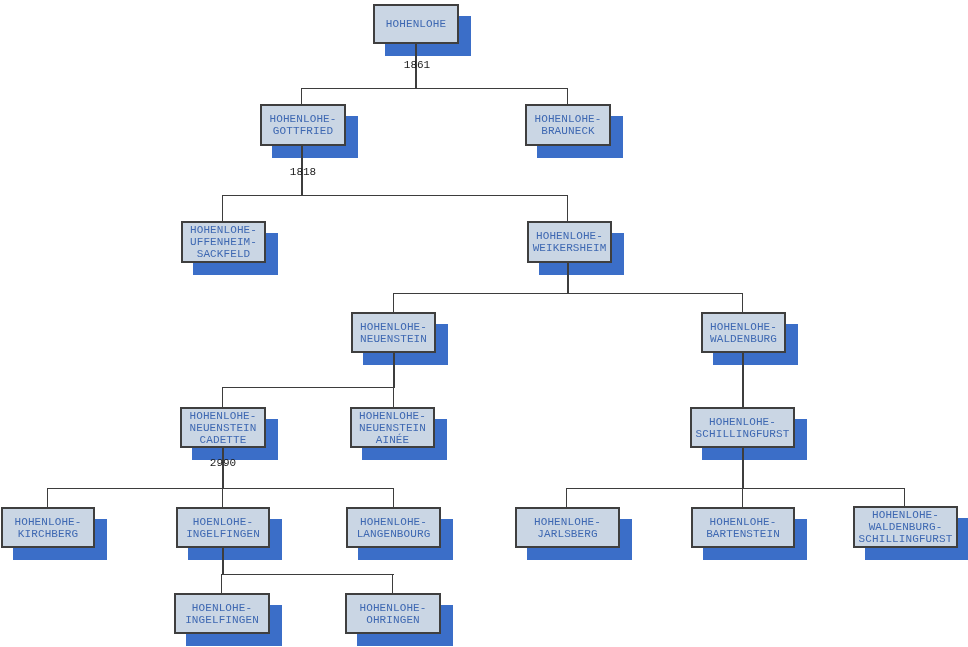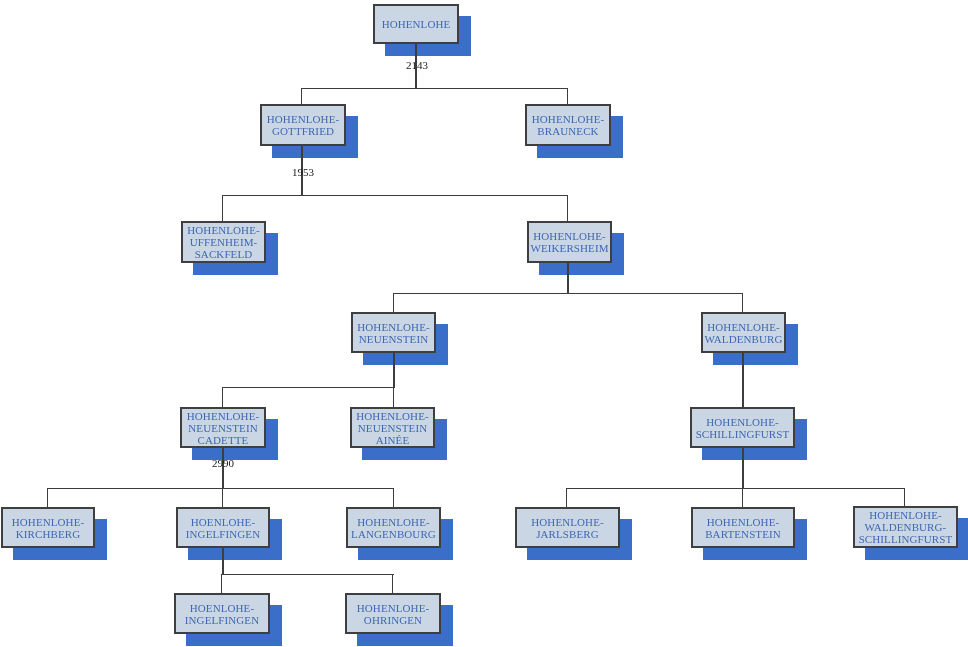--- a/index.html
+++ b/index.html
@@ -2,21 +2,21 @@
 <html style="--fill: #cad6e4; --border: #3f3f3f; --text: #3e68b2; --shadow: #3b6ec8; --line: #3d3d3d; --year: #1a1a1a; --bg: #ffffff;"><head>
 <meta charset="utf-8">
 <style>
   :root{
     --fill:#cad6e4; --border:#3f3f3f; --text:#3e68b2; --shadow:#3b6ec8;
     --line:#3d3d3d; --year:#1a1a1a; --bg:#ffffff;
   }
   html,body{margin:0;padding:0;background:var(--bg);}
   #stage{
     position:relative; width:968px; height:647px; background:var(--bg);
-    font-family:Liberation Serif, serif; overflow:hidden;
+    font-family:Liberation Mono, monospace; overflow:hidden;
   }
   .node{
     position:absolute; z-index:2; box-sizing:border-box;
     background:var(--fill); border:2px solid var(--border);
     display:flex; align-items:center; justify-content:center;
   }
   .node .lbl{
     white-space:pre; text-align:center; color:var(--text);
     font-size:11px; line-height:12px; letter-spacing:0.1px;
   }
@@ -133,22 +133,22 @@
   </div>
   <div class="node" style="left:174px;top:593px;width:96px;height:41px">
     <span class="lbl">HOENLOHE-
 INGELFINGEN</span>
   </div>
   <div class="node" style="left:345px;top:593px;width:96px;height:41px">
     <span class="lbl">HOHENLOHE-
 OHRINGEN</span>
   </div>
 
-  <span class="year" style="left:417px;top:60px">2143</span>
-  <span class="year" style="left:303px;top:167px">1953</span>
+  <span class="year" style="left:417px;top:60px">1861</span>
+  <span class="year" style="left:303px;top:167px">1818</span>
   <span class="year" style="left:223px;top:458px">2990</span>
 
 <div class="node-shadow" style="left: 385px; top: 16px; width: 86px; height: 40px;"></div>
     <div class="node-shadow" style="left: 272px; top: 116px; width: 86px; height: 42px;"></div>
     <div class="node-shadow" style="left: 537px; top: 116px; width: 86px; height: 42px;"></div>
     <div class="node-shadow" style="left: 193px; top: 233px; width: 85px; height: 42px;"></div>
     <div class="node-shadow" style="left: 539px; top: 233px; width: 85px; height: 42px;"></div>
     <div class="node-shadow" style="left: 363px; top: 324px; width: 85px; height: 41px;"></div>
     <div class="node-shadow" style="left: 713px; top: 324px; width: 85px; height: 41px;"></div>
     <div class="node-shadow" style="left: 192px; top: 419px; width: 86px; height: 41px;"></div>

